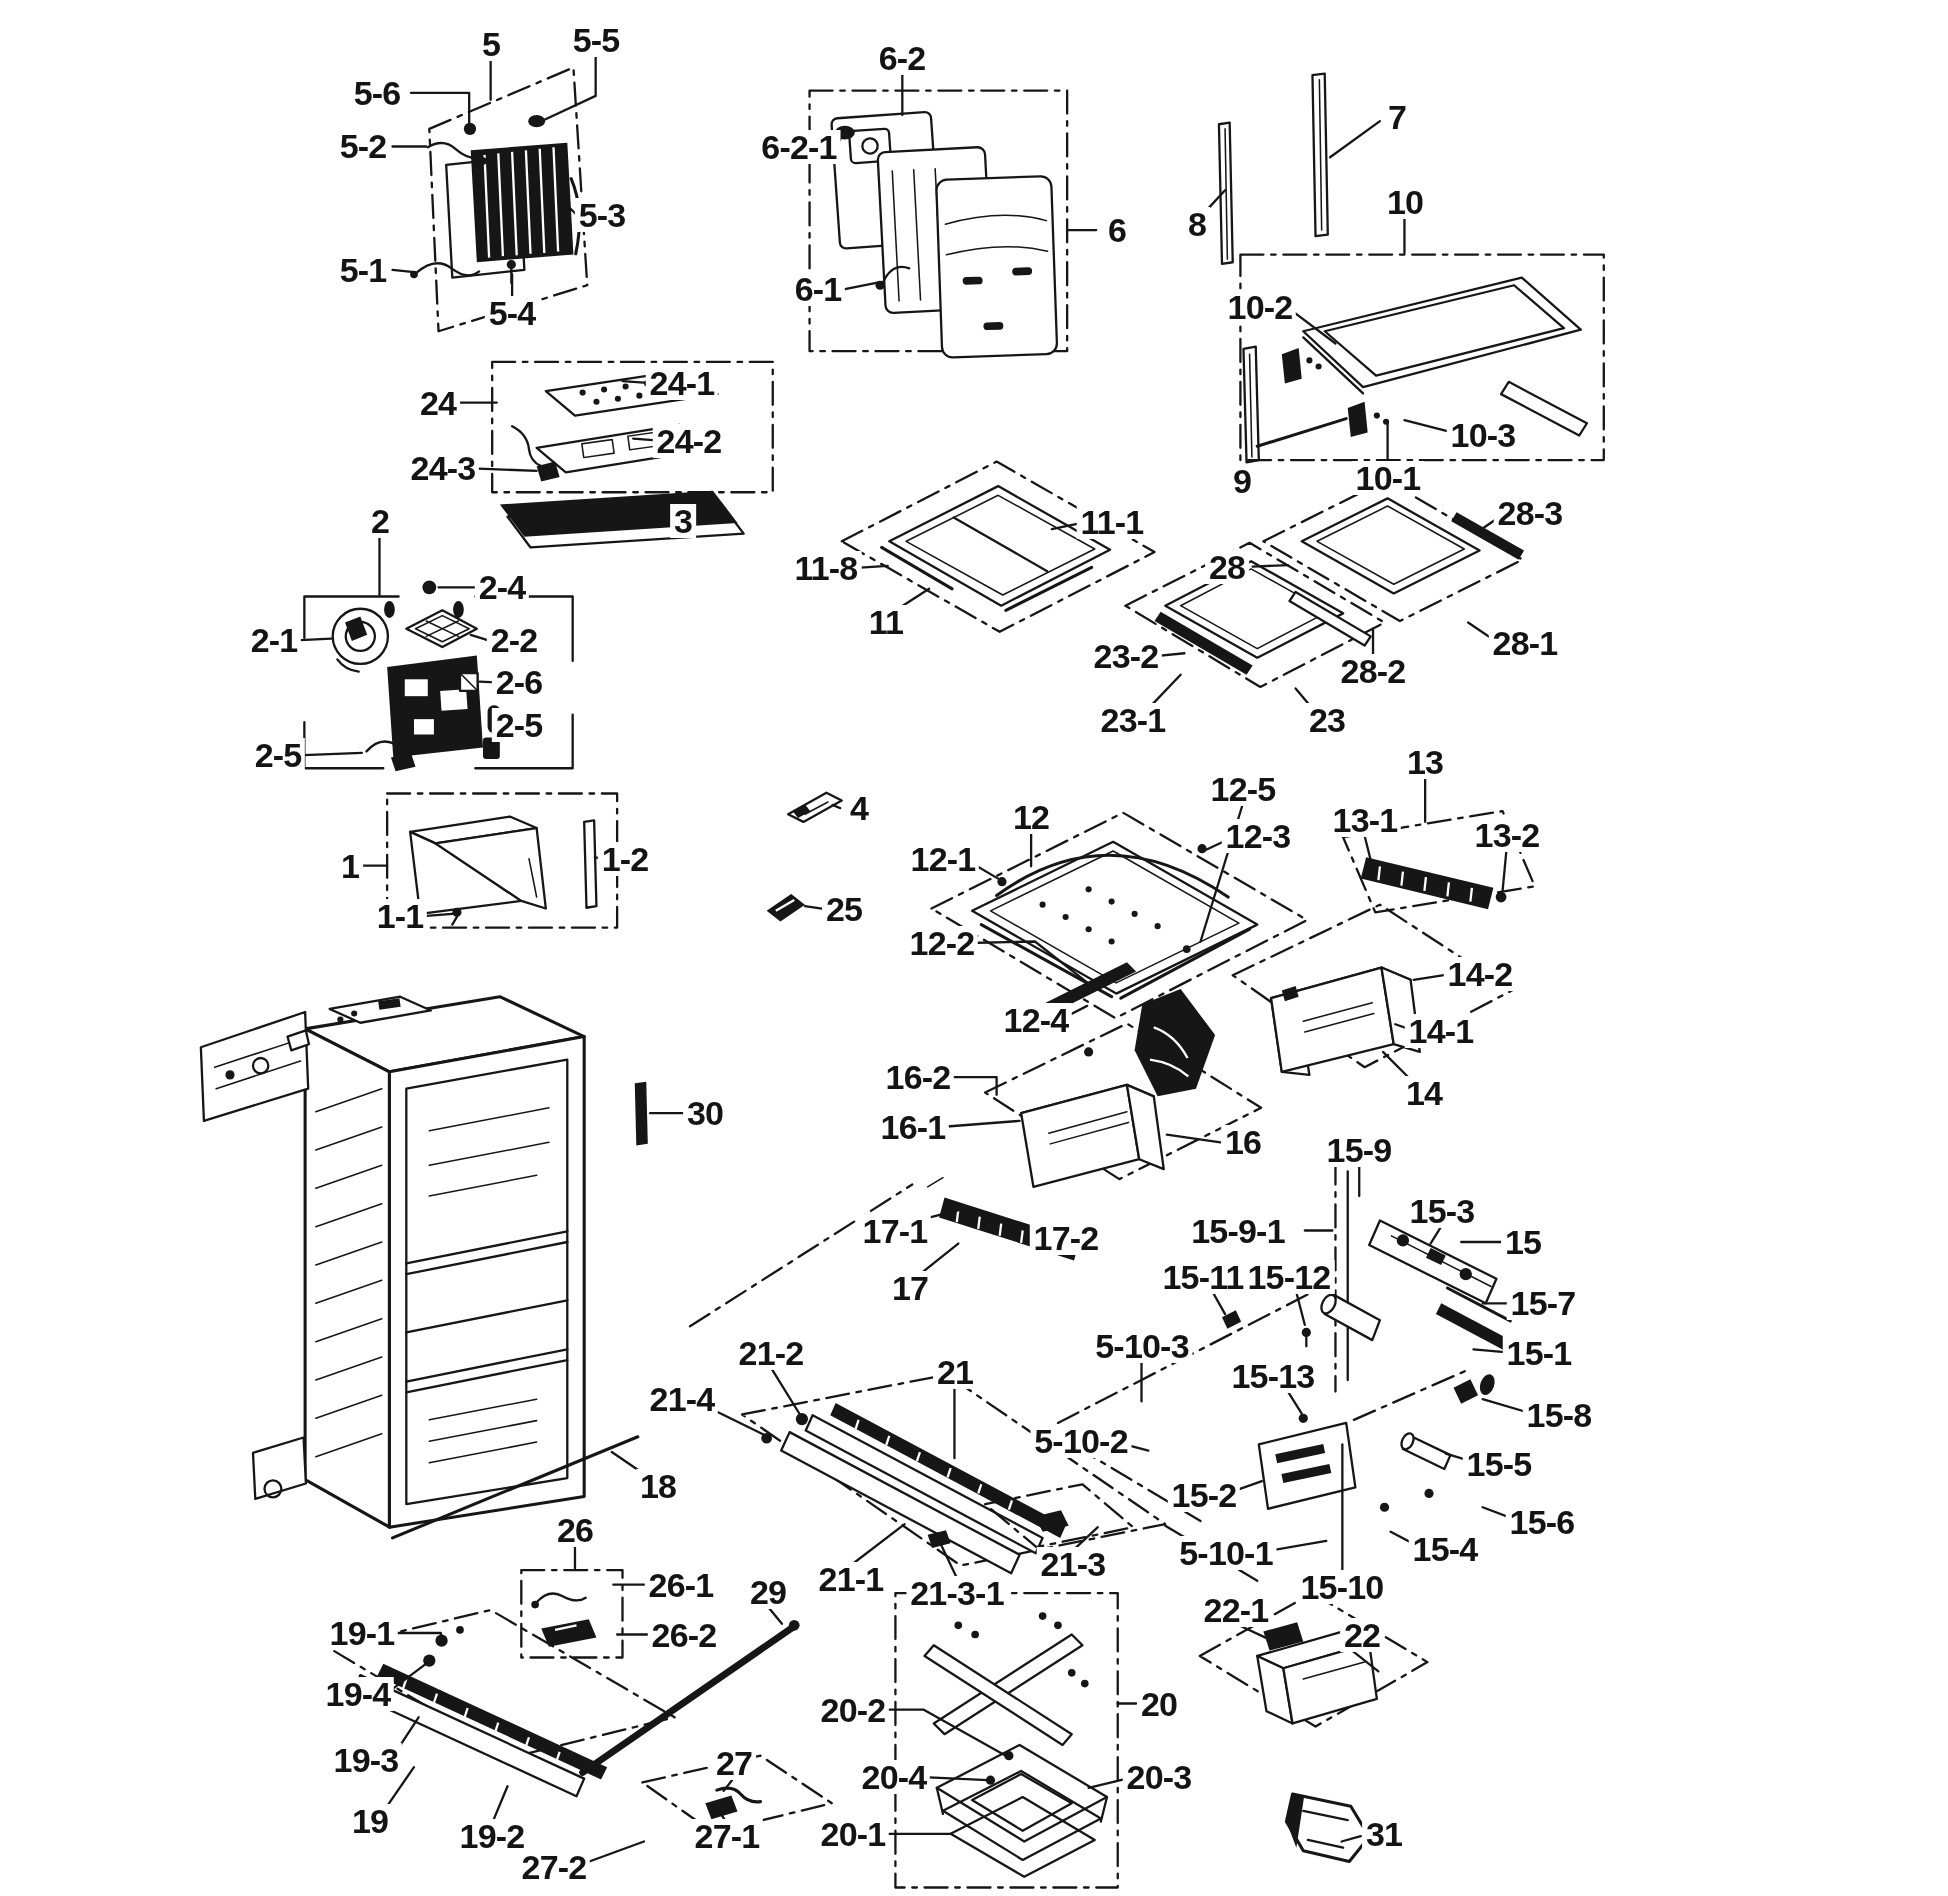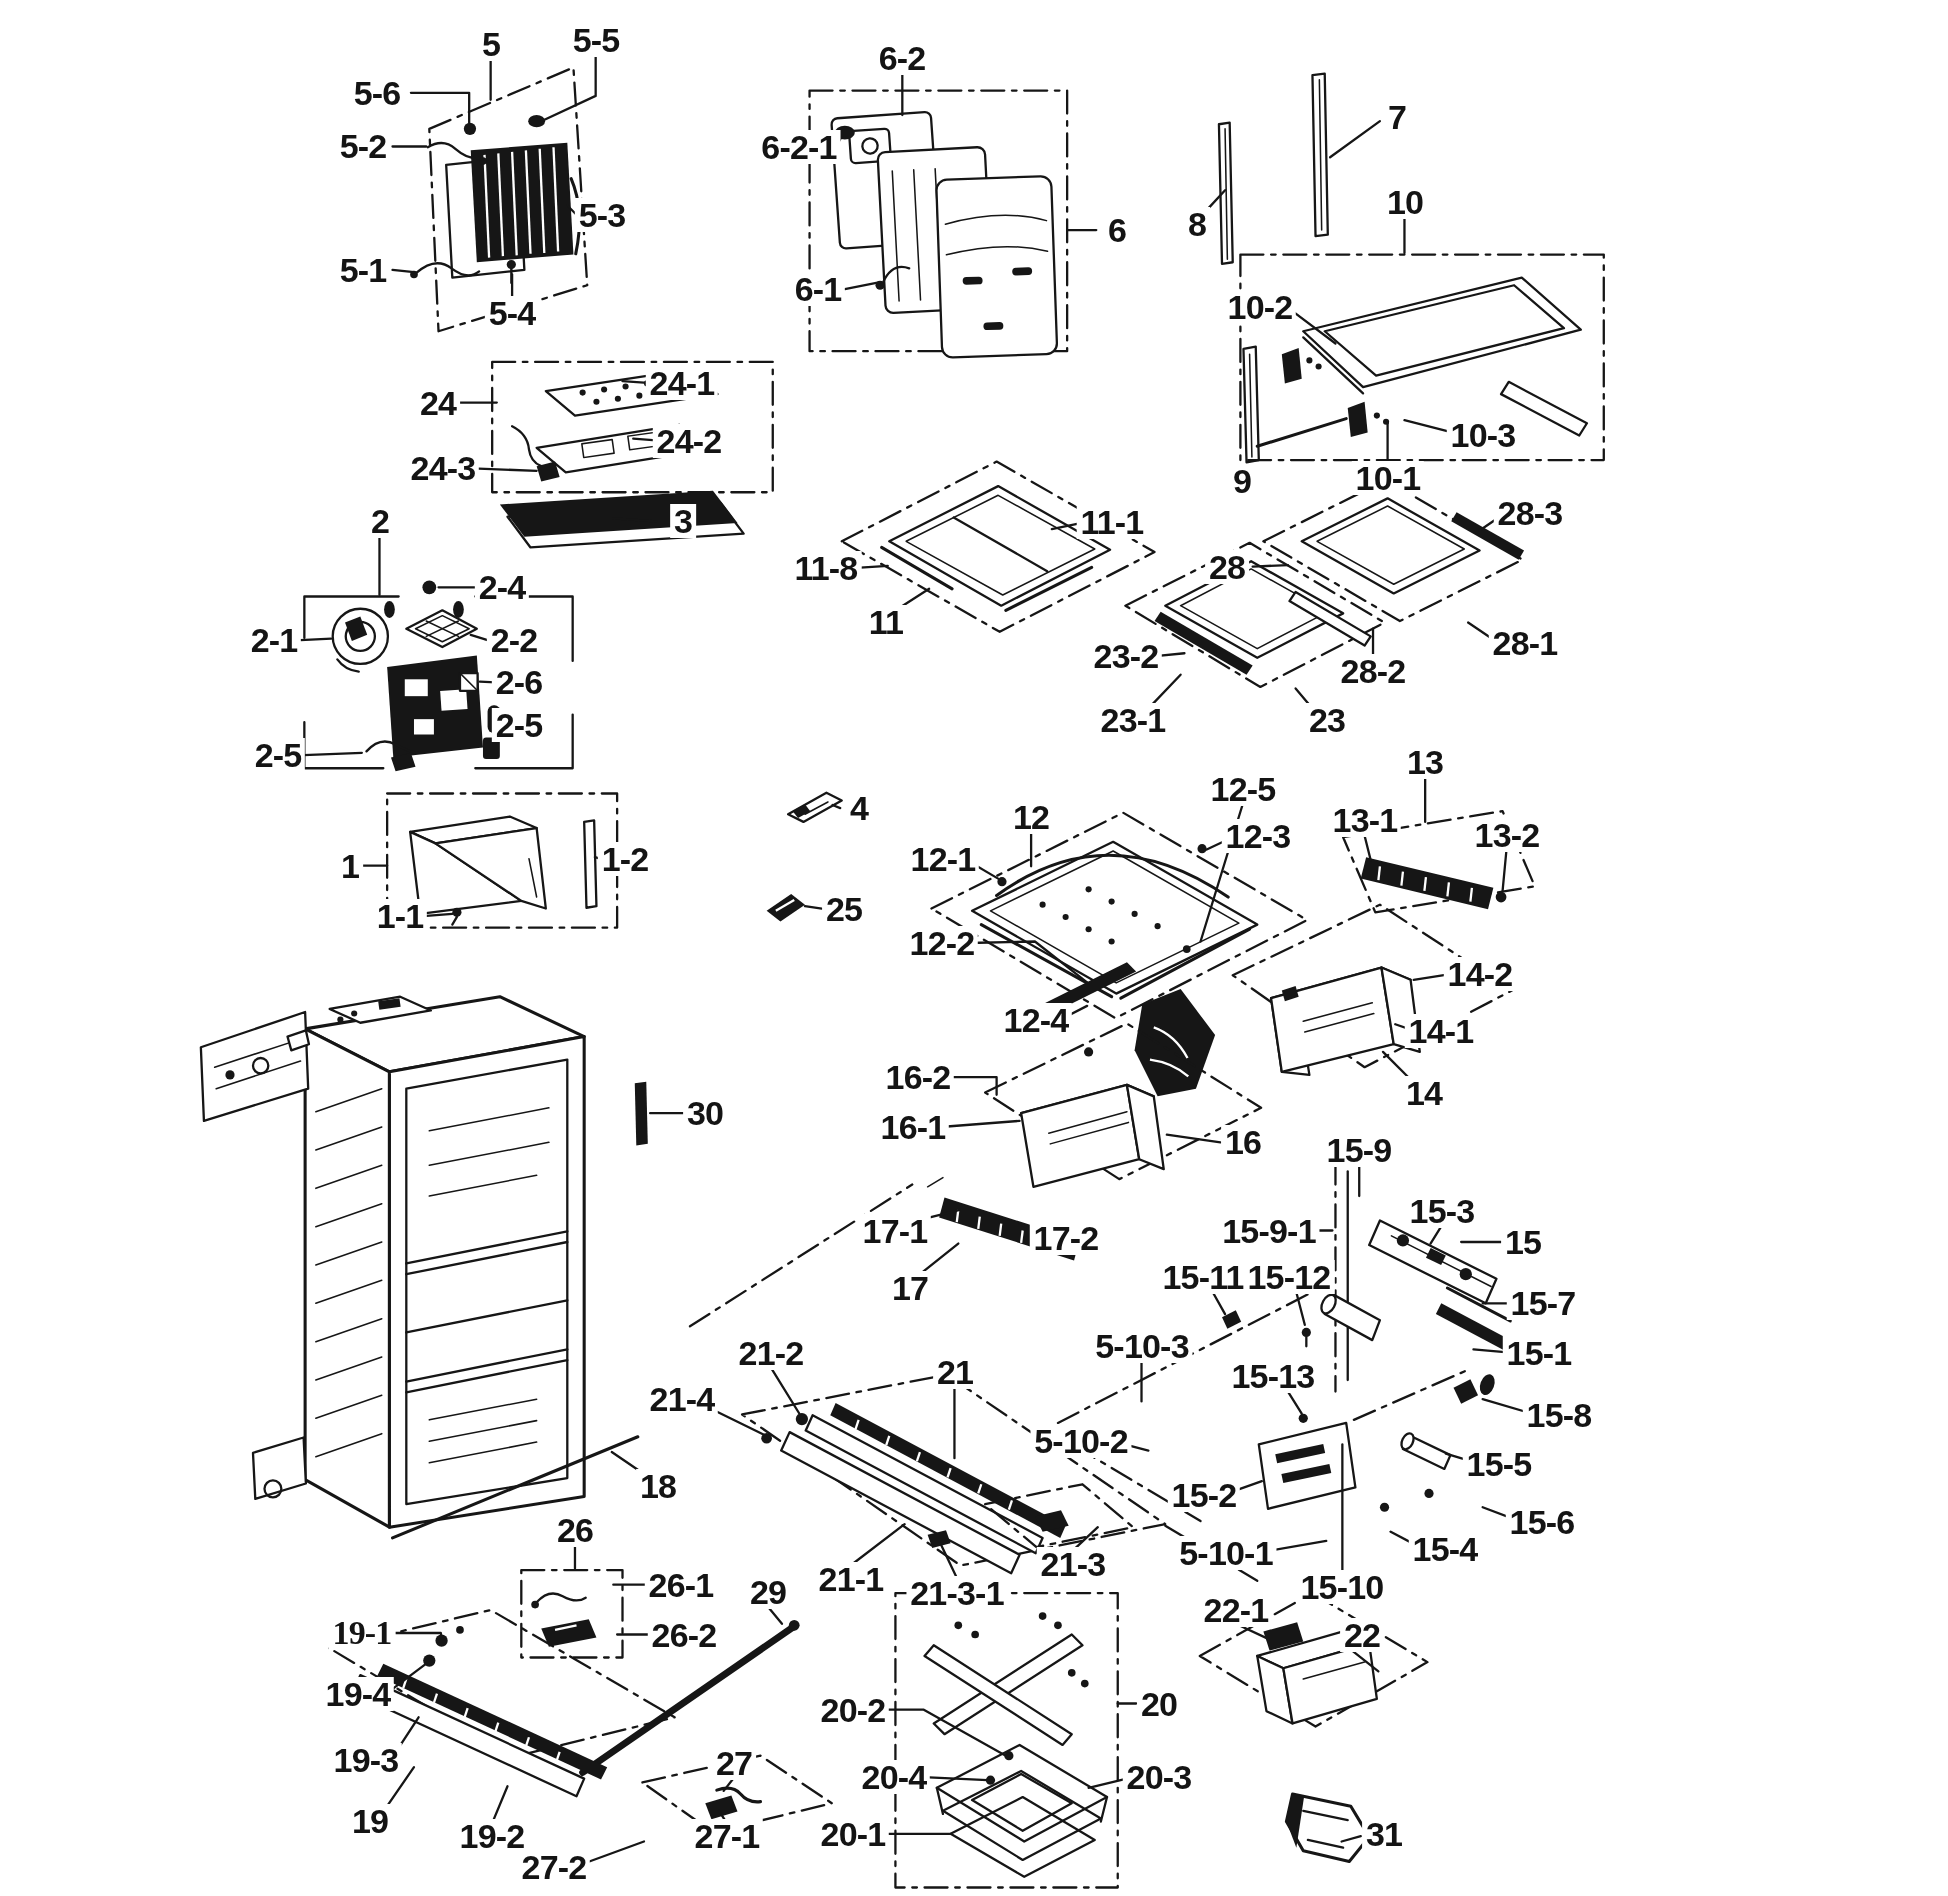--- a/index.html
+++ b/index.html
@@ -598,21 +598,21 @@
       <span class="part-label" style="left: 1036px; top: 1020px;">12-4</span>
       <span class="part-label" style="left: 1441px; top: 1031px;">14-1</span>
       <span class="part-label" style="left: 1424px; top: 1093px;">14</span>
       <span class="part-label" style="left: 918px; top: 1077px;">16-2</span>
       <span class="part-label" style="left: 913px; top: 1127px;">16-1</span>
       <span class="part-label" style="left: 1243px; top: 1142px;">16</span>
       <span class="part-label" style="left: 895px; top: 1231px;">17-1</span>
       <span class="part-label" style="left: 1066px; top: 1238px;">17-2</span>
       <span class="part-label" style="left: 910px; top: 1288px;">17</span>
       <span class="part-label" style="left: 1359px; top: 1150px;">15-9</span>
-      <span class="part-label" style="left: 1269px; top: 1231px;">15-9-1</span>
+      <span class="part-label" style="left: 1238px; top: 1231px;">15-9-1</span>
       <span class="part-label" style="left: 1442px; top: 1211px;">15-3</span>
       <span class="part-label" style="left: 1523px; top: 1242px;">15</span>
       <span class="part-label" style="left: 1203px; top: 1277px;">15-11</span>
       <span class="part-label" style="left: 1289px; top: 1277px;">15-12</span>
       <span class="part-label" style="left: 1543px; top: 1303px;">15-7</span>
       <span class="part-label" style="left: 1539px; top: 1353px;">15-1</span>
       <span class="part-label" style="left: 1142px; top: 1346px;">5-10-3</span>
       <span class="part-label" style="left: 1273px; top: 1376px;">15-13</span>
       <span class="part-label" style="left: 1559px; top: 1415px;">15-8</span>
       <span class="part-label" style="left: 1499px; top: 1464px;">15-5</span>
@@ -630,21 +630,21 @@
       <span class="part-label" style="left: 957px; top: 1593px;">21-3-1</span>
       <span class="part-label" style="left: 658px; top: 1486px;">18</span>
       <span class="part-label" style="left: 705px; top: 1113px;">30</span>
       <span class="part-label" style="left: 575px; top: 1530px;">26</span>
       <span class="part-label" style="left: 681px; top: 1585px;">26-1</span>
       <span class="part-label" style="left: 684px; top: 1635px;">26-2</span>
       <span class="part-label" style="left: 768px; top: 1592px;">29</span>
       <span class="part-label" style="left: 734px; top: 1763px;">27</span>
       <span class="part-label" style="left: 727px; top: 1836px;">27-1</span>
       <span class="part-label" style="left: 554px; top: 1867px;">27-2</span>
-      <span class="part-label" style="left: 362px; top: 1633px; font-family: Liberation Serif, serif;">19-1</span>
+      <span class="part-label" style="left: 362px; top: 1633px;">19-1</span>
       <span class="part-label" style="left: 358px; top: 1694px;">19-4</span>
       <span class="part-label" style="left: 366px; top: 1760px;">19-3</span>
       <span class="part-label" style="left: 370px; top: 1821px;">19</span>
       <span class="part-label" style="left: 492px; top: 1836px;">19-2</span>
       <span class="part-label" style="left: 853px; top: 1710px;">20-2</span>
       <span class="part-label" style="left: 853px; top: 1777px; margin-left: 41px;">20-4</span>
       <span class="part-label" style="left: 853px; top: 1834px;">20-1</span>
       <span class="part-label" style="left: 1159px; top: 1704px;">20</span>
       <span class="part-label" style="left: 1159px; top: 1777px;">20-3</span>
       <span class="part-label" style="left: 1236px; top: 1610px;">22-1</span>

